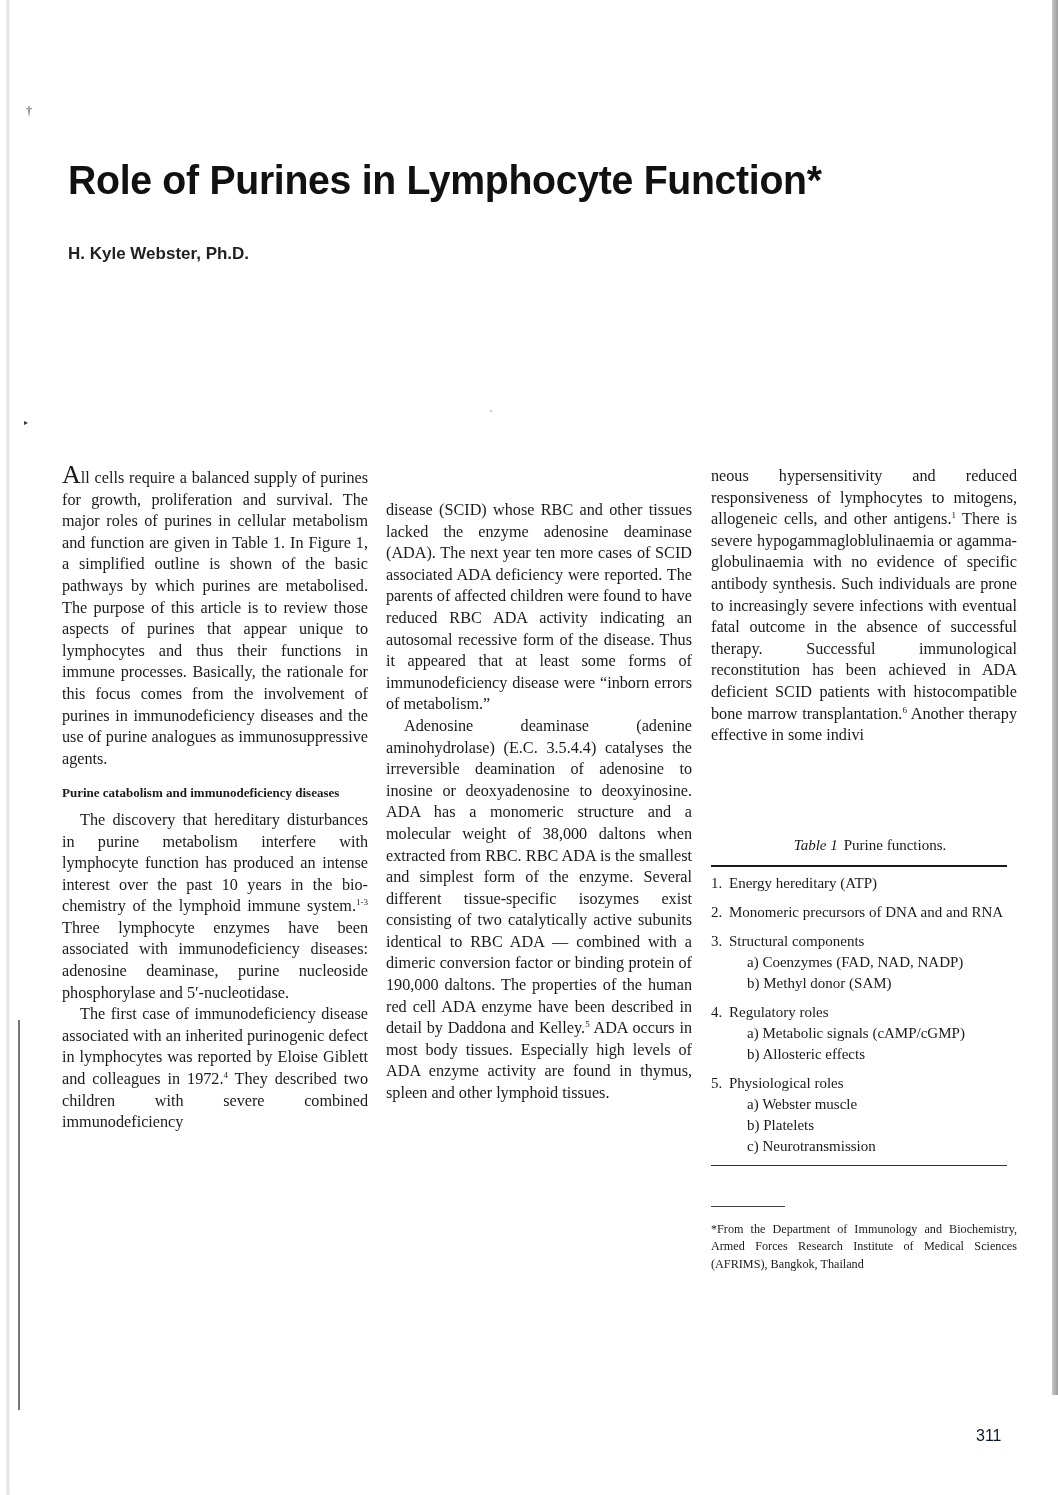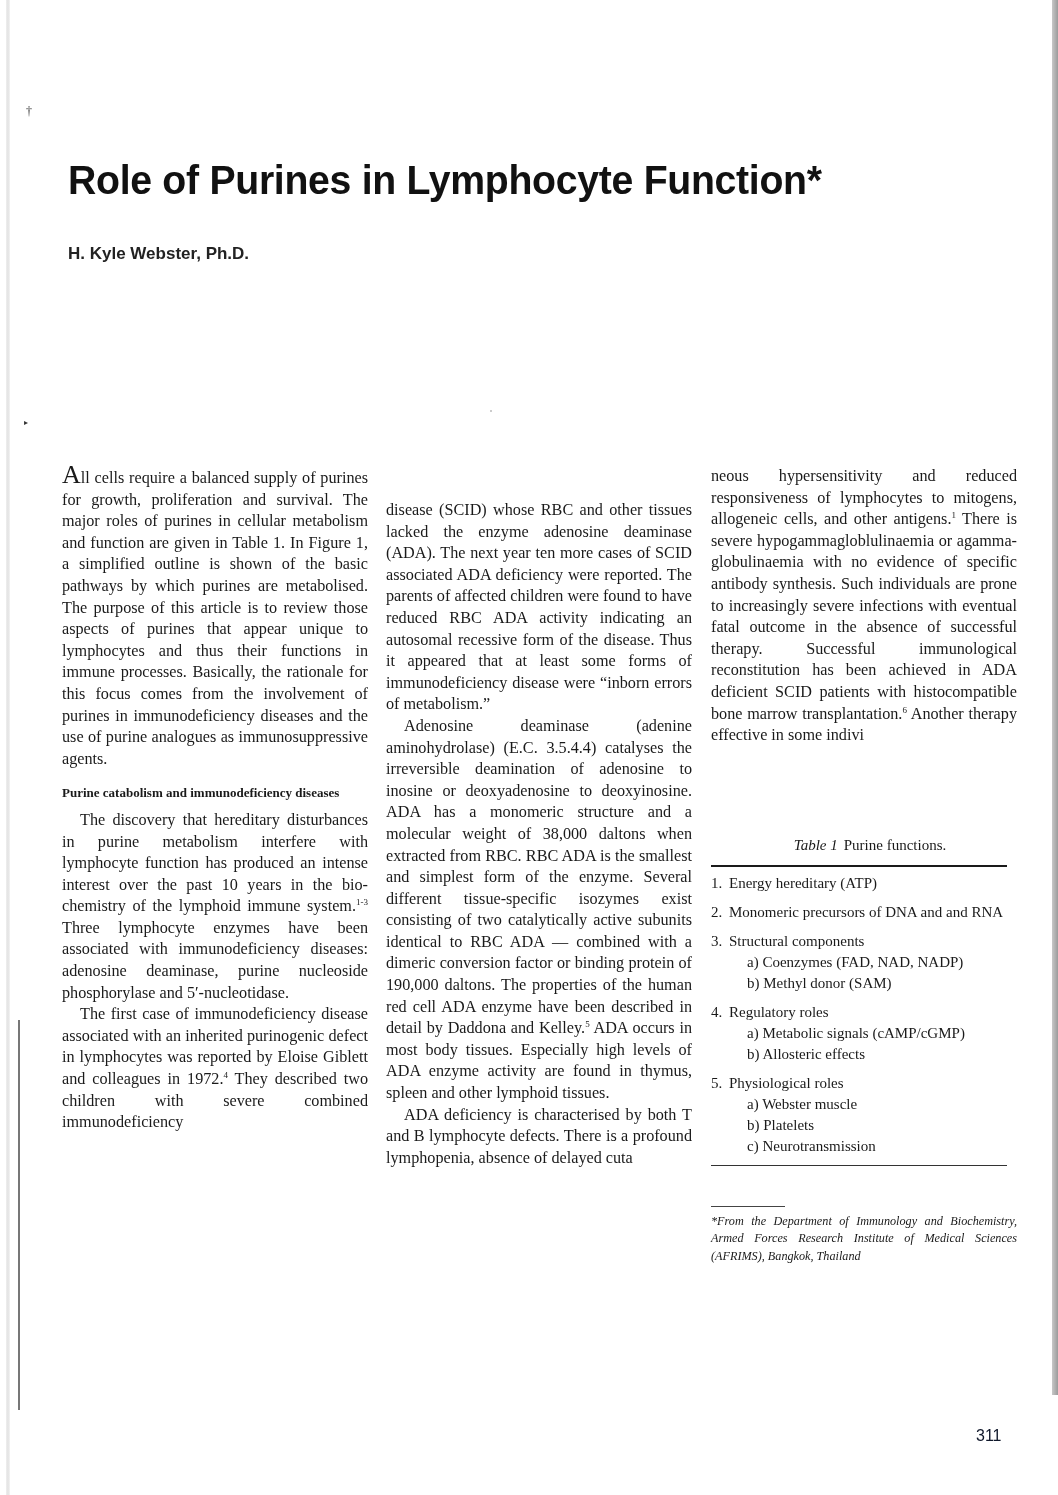--- a/index.html
+++ b/index.html
@@ -56,21 +56,21 @@
   .rule-top { border-top: 2px solid #1a1a1a; margin-top: 10px; width: 296px; margin-left: 0; }
   .rule-bottom { border-top: 1.5px solid #333; margin-top: 8px; width: 296px; }
   .tbl { font-size: 15px; line-height: 21px; margin-top: 6px; text-align: left; }
   .tbl .item { margin-top: 8px; display: flex; }
   .tbl .item:first-child { margin-top: 4px; }
   .tbl .num { width: 18px; flex: none; }
   .tbl .txt { flex: 1; text-align: justify; }
   .tbl .sub { padding-left: 18px; }
   .fn-rule { width: 74px; border-top: 1.5px solid #444; margin-top: 40px; }
   .footnote {
-    font-size: 12.2px; line-height: 17.5px; margin-top: 6px; text-align: justify; font-style: italic;
+    font-size: 12.2px; line-height: 17.5px; margin-top: 14px; text-align: justify;
   }
   .page-number {
     position: absolute; left: 976px; top: 1427px;
     font-family: "Liberation Sans", "DejaVu Sans", sans-serif; font-size: 16px; color: #0f172a;
   }
   .dot { position: absolute; width: 2px; height: 2px; background: #bbb; border-radius: 1px; }
 </style>
 </head>
 <body>
 
@@ -87,21 +87,20 @@
 <div class="col col1">
   <p><span class="dropcap">A</span><span>ll cells require a balanced supply of purines for growth, proliferation and survival. The major roles of purines in cellular metabolism and function are given in Table 1. In Figure 1, a simplified outline is shown of the basic pathways by which purines are metabolised. The purpose of this article is to review those aspects of purines that appear unique to lymphocytes and thus their functions in immune pro­cesses. Basically, the rationale for this focus comes from the involve­ment of purines in immunodefi­ciency diseases and the use of purine analogues as immunosup­pressive agents.</span></p>
   <h2 class="section">Purine catabolism and immuno­deficiency diseases</h2>
   <p class="indent"><span>The discovery that hereditary disturbances in purine metabolism interfere with lymphocyte function has produced an intense interest over the past 10 years in the bio­chemistry of the lymphoid immune system.</span><sup>1-3</sup><span> Three lymphocyte enzymes have been associated with immunodeficiency diseases: adeno­sine deaminase, purine nucleoside phosphorylase and 5′-nucleotidase.</span></p>
   <p class="indent"><span>The first case of immunodefi­ciency disease associated with an in­herited purinogenic defect in lym­phocytes was reported by Eloise Giblett and colleagues in 1972.</span><sup>4</sup><span> They described two children with severe combined immunodeficiency</span></p>
 </div>
 
 <div class="col col2">
   <p>disease (SCID) whose RBC and other tissues lacked the enzyme adenosine deaminase (ADA). The next year ten more cases of SCID associated ADA deficiency were re­ported. The parents of affected children were found to have re­duced RBC ADA activity indicating an autosomal recessive form of the disease. Thus it appeared that at least some forms of immunodefi­ciency disease were “inborn errors of metabolism.”</p>
   <p class="indent"><span>Adenosine deaminase (adenine aminohydrolase) (E.C. 3.5.4.4) catalyses the irreversible deamina­tion of adenosine to inosine or de­oxyadenosine to deoxyinosine. ADA has a monomeric structure and a molecular weight of 38,000 daltons when extracted from RBC. RBC ADA is the smallest and sim­plest form of the enzyme. Several different tissue-specific isozymes exist consisting of two catalytically active subunits identical to RBC ADA — combined with a dimeric conversion factor or binding pro­tein of 190,000 daltons. The pro­perties of the human red cell ADA enzyme have been described in detail by Daddona and Kelley.</span><sup>5</sup><span> ADA occurs in most body tissues. Especially high levels of ADA en­zyme activity are found in thymus, spleen and other lymphoid tissues.</span></p>
-  <p class="indent">ADA deficiency is characterised by both T and B lymphocyte de­fects. There is a profound lympho­penia, absence of delayed cuta­</p>
 </div>
 
 <div class="col col3">
   <p><span>neous hypersensitivity and reduced responsiveness of lymphocytes to mitogens, allogeneic cells, and other antigens.</span><sup>1</sup><span> There is severe hypo­gammagloblulinaemia or agamma­globulinaemia with no evidence of specific antibody synthesis. Such individuals are prone to increasingly severe infections with eventual fatal outcome in the absence of success­ful therapy. Successful immuno­logical reconstitution has been achieved in ADA deficient SCID patients with histocompatible bone marrow transplantation.</span><sup>6</sup><span> Another therapy effective in some indivi­</span></p>
 
   <div class="table-caption"><i>Table 1</i><span>Purine functions.</span></div>
   <div class="rule-top"></div>
   <div class="tbl" id="table1">
       <div class="item">
         <span class="num">1.</span>

